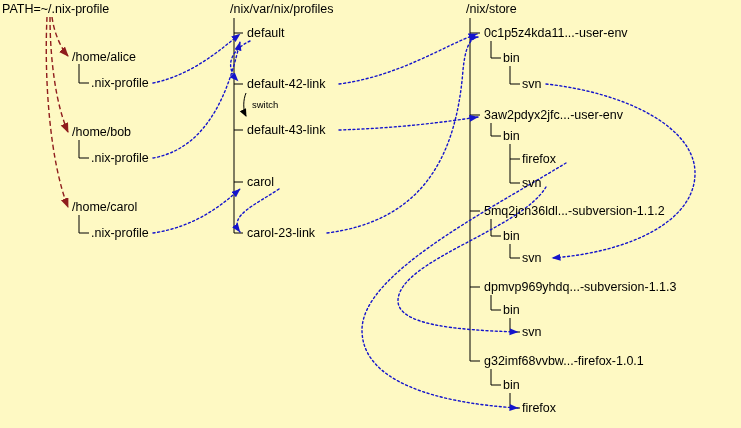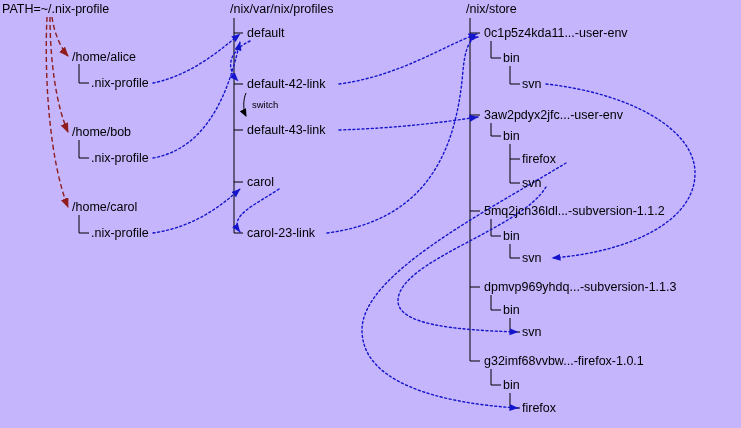--- a/index.html
+++ b/index.html
@@ -4,21 +4,21 @@
 <style>
   html, body {
     margin: 0;
     padding: 0;
     background: #ffffff;
   }
   .stage {
     position: relative;
     width: 741px;
     height: 428px;
-    background: #c4b5fd;
+    background: #fef9c3;
     overflow: hidden;
   }
   svg { display: block; }
   text {
     font-family: "Liberation Sans", sans-serif;
     font-size: 12.5px;
     fill: #000000;
   }
   text.small {
     font-size: 9.5px;

